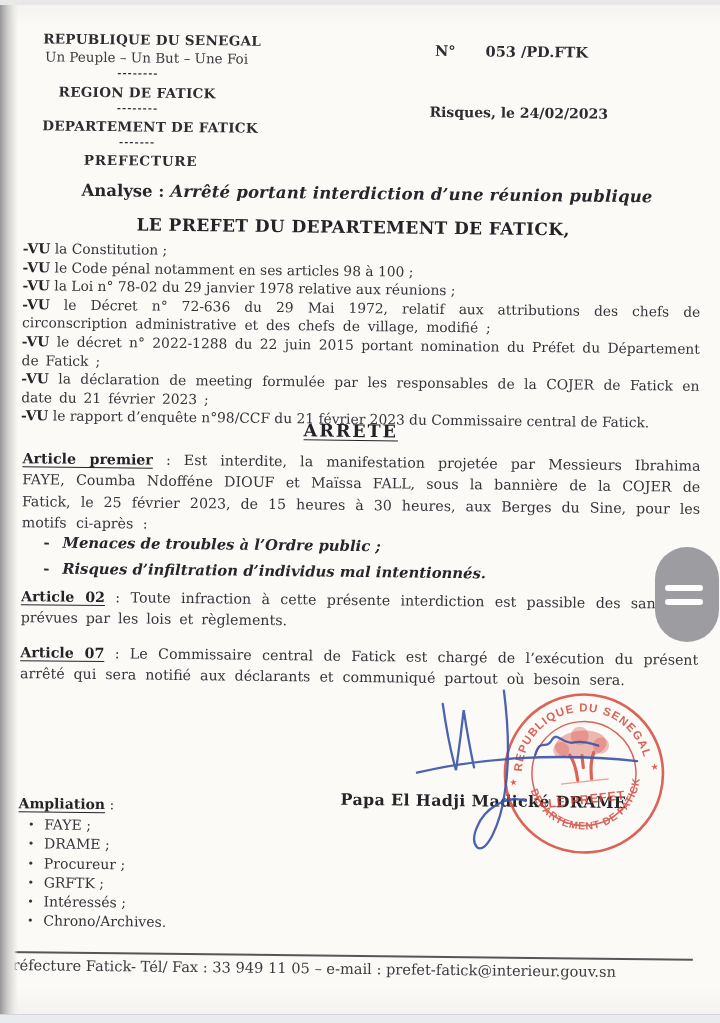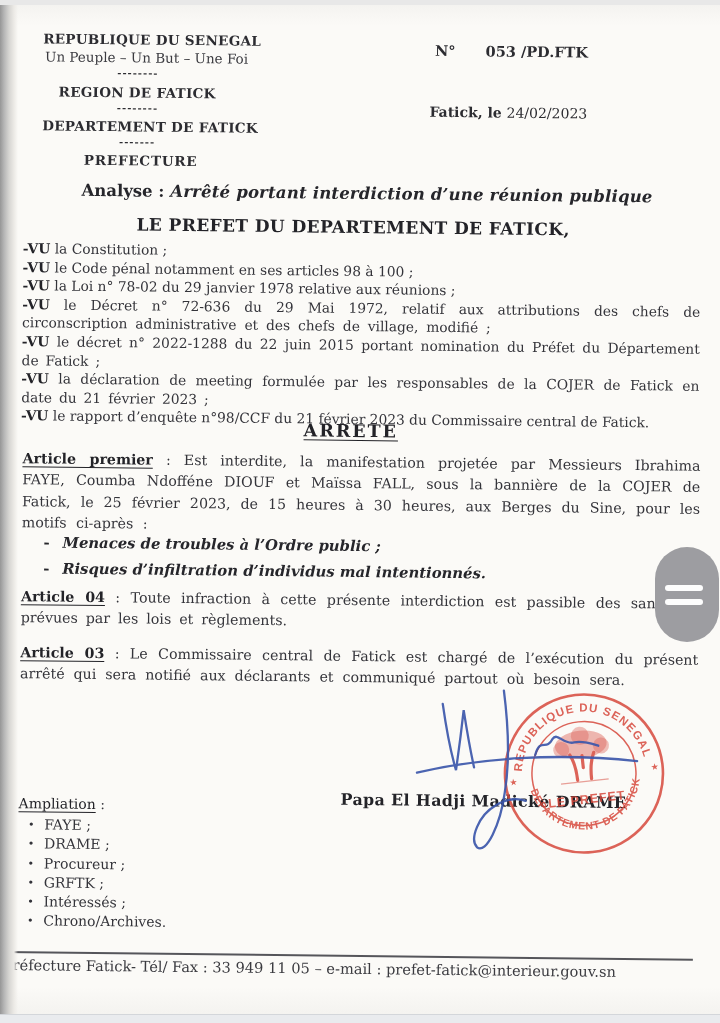--- a/index.html
+++ b/index.html
@@ -24,21 +24,21 @@
   .lh-motto{font-weight:normal;margin-left:2px;color:#3b3b40;}
   .lh-div{width:190px;text-align:center;font-weight:bold;font-size:10px;letter-spacing:1px;line-height:13px;color:#2c2c31;}
   .lh-region{margin-left:16px;margin-top:4px;}
   .lh-dept{margin-top:3px;}
   .lh-pref{margin-left:42px;margin-top:3px;letter-spacing:.8px;}
 
   .lh-right{position:absolute;left:430px;top:36px;font-size:14.5px;font-weight:bold;color:#2c2c31;}
   .doc-num-val{margin-left:30px;}
   .date-line{position:absolute;left:425px;top:98px;font-size:14px;color:#2c2c31;}
   .date-prefix{font-weight:600;}
-  .date-val{font-weight:normal;}
+  .date-val{font-weight:bold;}
 
   
   .analyse{position:absolute;left:78px;top:179px;width:620px;font-size:16.5px;font-weight:bold;color:#26262b;}
   .analyse-label{text-underline-offset:3px;}
   .analyse-text{font-style:italic;letter-spacing:.2px;}
 
   .salutation{position:absolute;left:0;top:212px;width:700px;text-align:center;
     font-size:17px;font-weight:bold;letter-spacing:.4px;color:#232328;}
 
   
@@ -65,21 +65,21 @@
   .motif .mk{width:19px;font-style:normal;}
 
   
   .sig-name{position:absolute;left:344px;top:785px;font-size:15.8px;font-weight:bold;
     letter-spacing:.4px;color:#232328;z-index:1;}
   .stamp{position:absolute;left:501px;top:680px;width:172px;height:172px;z-index:2;}
   .signature{position:absolute;left:408px;top:678px;width:245px;height:195px;z-index:3;}
 
   
   .ampliation{position:absolute;left:22px;top:794px;font-size:14px;color:#34343a;}
-  .amp-label{font-weight:normal;text-decoration:underline;text-underline-offset:3px;color:#232328;}
+  .amp-label{font-weight:bold;text-decoration:underline;text-underline-offset:3px;color:#232328;}
   .amp-list{margin-top:4px;line-height:19.3px;}
   .amp-item{display:flex;}
   .amp-item .bu{width:26px;text-align:center;font-size:11px;}
 
   
   .footer{position:absolute;left:8px;top:950px;width:690px;border-top:2px solid #55555a;
     padding-top:3px;font-size:14.6px;color:#3b3b40;}
 
   
   .drag-handle{position:absolute;right:1px;top:542px;width:64px;height:95px;z-index:10;
@@ -101,21 +101,21 @@
       <div class="lh-div">--------</div>
       <div class="lh-line lh-dept">DEPARTEMENT DE FATICK</div>
       <div class="lh-div">-------</div>
       <div class="lh-line lh-pref">PREFECTURE</div>
     </div>
 
     <div class="lh-right">
       <span>N°</span><span class="doc-num-val">053 /PD.FTK</span>
     </div>
     <div class="date-line">
-      <span class="date-prefix">Fatick, le </span><span class="date-val">24/02/2023</span>
+      <span class="date-prefix">Risques, le </span><span class="date-val">24/02/2023</span>
     </div>
 
     <div class="analyse">
       <span class="analyse-label">Analyse</span><span> : </span><span class="analyse-text">Arrêté portant interdiction d’une réunion publique</span>
     </div>
 
     <div class="salutation">LE PREFET DU DEPARTEMENT DE  FATICK,</div>
 
     <div class="visas">
       <p class="visa"><b>-VU</b><span> la Constitution ;</span></p>
@@ -138,25 +138,25 @@
         <span class="mk">-</span>
         <span>Menaces de troubles à l’Ordre public ;</span>
       </div>
       <div class="motif">
         <span class="mk">-</span>
         <span>Risques d’infiltration d’individus mal intentionnés.</span>
       </div>
     </div>
 
     <div class="article art2">
-      <span class="lbl">Article 04</span><span> : </span><span>Toute infraction à cette présente interdiction est passible des sanctions prévues par les lois et règlements.</span>
+      <span class="lbl">Article 02</span><span> : </span><span>Toute infraction à cette présente interdiction est passible des sanctions prévues par les lois et règlements.</span>
     </div>
 
     <div class="article art3">
-      <span class="lbl">Article 03</span><span> : </span><span>Le Commissaire central de Fatick est chargé de l’exécution du présent arrêté qui sera notifié aux déclarants et communiqué  partout où  besoin sera.</span>
+      <span class="lbl">Article 07</span><span> : </span><span>Le Commissaire central de Fatick est chargé de l’exécution du présent arrêté qui sera notifié aux déclarants et communiqué  partout où  besoin sera.</span>
     </div>
 
     <div class="sig-name">Papa El Hadji Madické DRAME</div>
 
     <svg class="stamp" viewBox="0 0 172 172" aria-hidden="true">
       <g transform="rotate(-7 86 86)" opacity="0.85">
         <circle cx="86" cy="86" r="79" fill="none" stroke="#d6483c" stroke-width="2.6"></circle>
         <circle cx="86" cy="86" r="52" fill="none" stroke="#d6483c" stroke-width="1.5"></circle>
         <path id="arcT" d="M 24,86 A 62,62 0 1 1 148,86" fill="none"></path>
         <path id="arcB" d="M 30,86 A 56,56 0 0 0 142,86" fill="none"></path>

